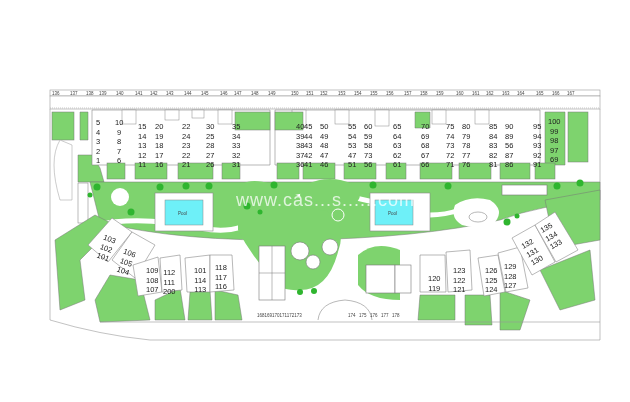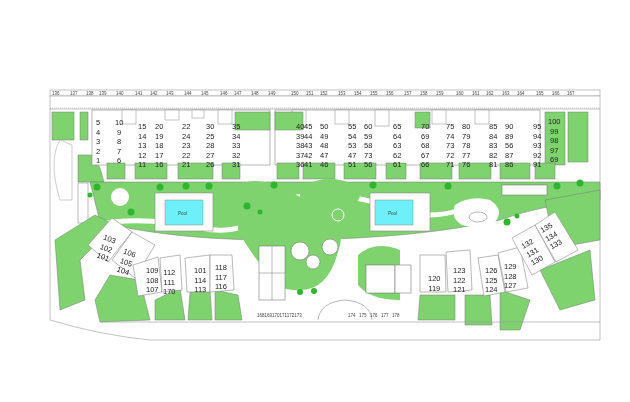--- a/index.html
+++ b/index.html
@@ -337,21 +337,21 @@
   <span>104</span>
 </div>
 <div class="col" style="left:146px;top:266px">
   <span>109</span>
   <span>108</span>
   <span>107</span>
 </div>
 <div class="col" style="left:163px;top:268px">
   <span>112</span>
   <span>111</span>
-  <span>170</span>
+  <span>200</span>
 </div>
 <div class="col" style="left:194px;top:266px">
   <span>101</span>
   <span>114</span>
   <span>113</span>
 </div>
 <div class="col" style="left:215px;top:263px">
   <span>118</span>
   <span>117</span>
   <span>116</span>
@@ -392,13 +392,14 @@
 
 
 <span class="park" style="left:257px;top:313px">168169170171172173</span>
 <span class="park" style="left:348px;top:313px">174</span>
 <span class="park" style="left:359px;top:313px">175</span>
 <span class="park" style="left:370px;top:313px">176</span>
 <span class="park" style="left:381px;top:313px">177</span>
 <span class="park" style="left:392px;top:313px">178</span>
 
 
+<div class="wm">www.cas...s......com</div>
 </div>
 
 </body></html>

